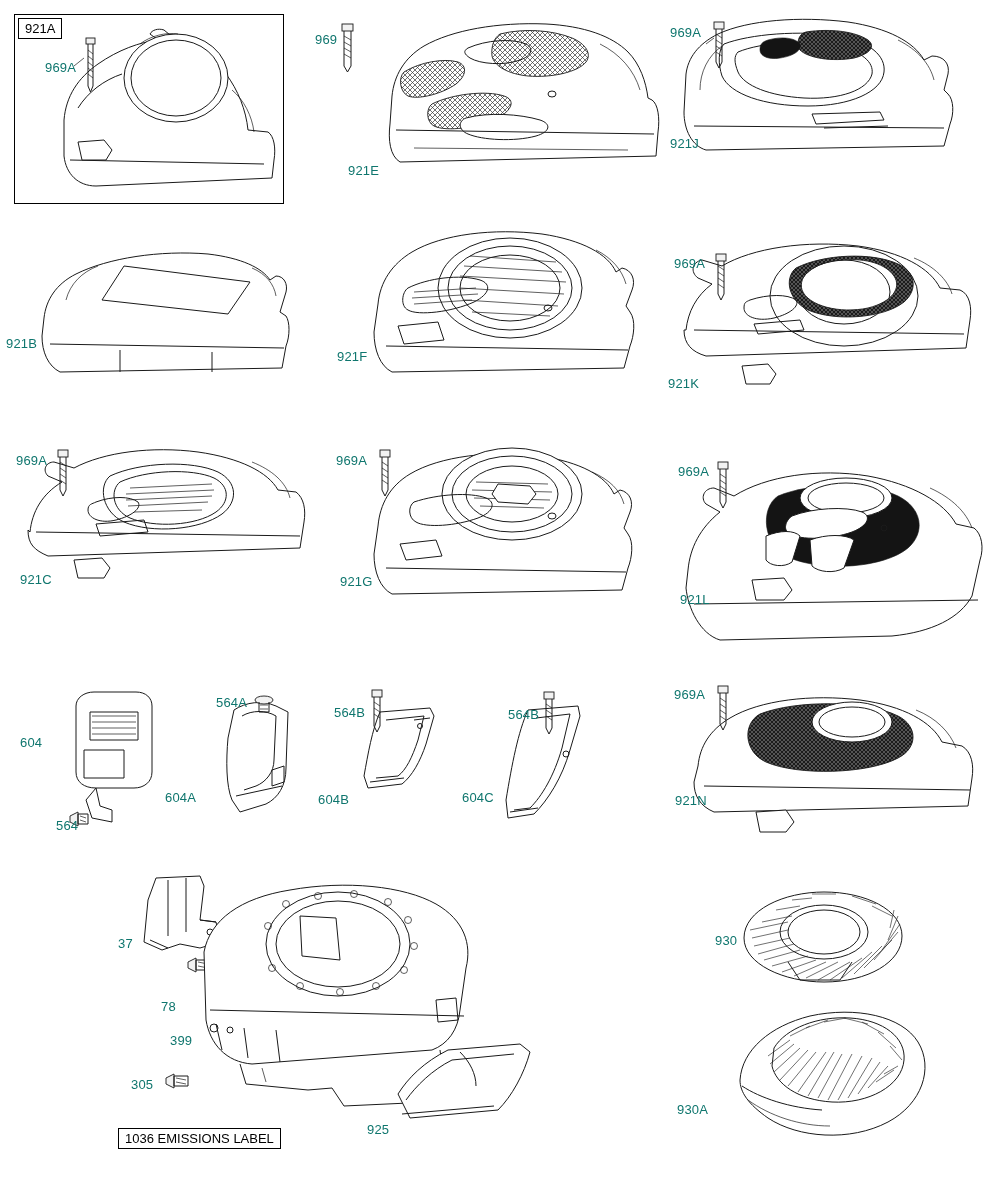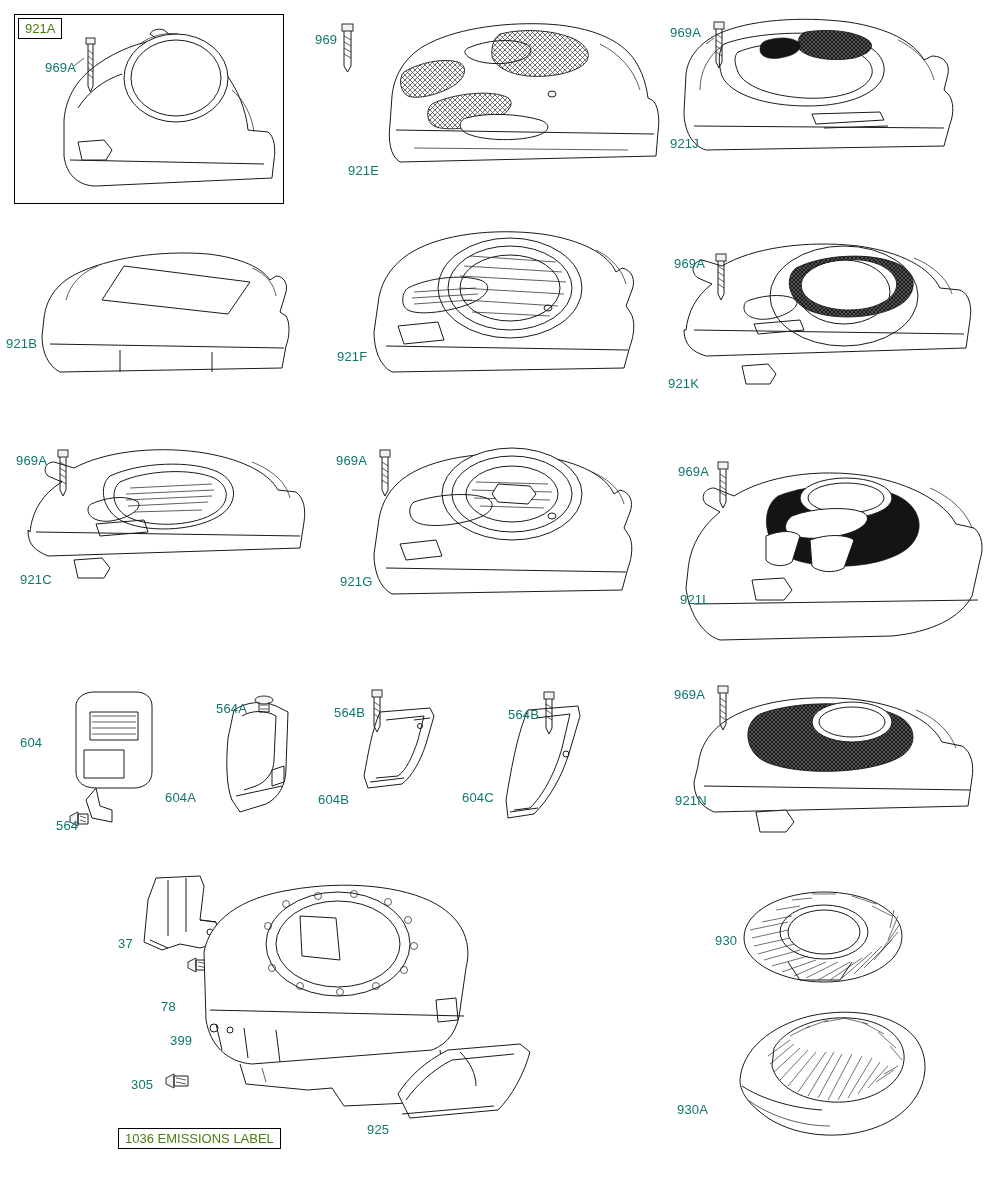--- a/index.html
+++ b/index.html
@@ -19,21 +19,21 @@
     position: absolute;
     font-size: 13px;
     color: #0f766e;
     white-space: nowrap;
     letter-spacing: 0.2px;
   }
   .boxed {
     position: absolute;
     border: 1px solid #000;
     font-size: 13px;
-    color: #4d7c0f;
+    color: #000000;
     padding: 2px 6px;
     background: #fff;
     white-space: nowrap;
   }
   .framebox {
     position: absolute;
     border: 1.2px solid #000;
     background: transparent;
   }
   svg.art {
@@ -402,21 +402,21 @@
 
   <div class="lbl" style="left:16px; top:453px;">969A</div>
   <div class="lbl" style="left:20px; top:572px;">921C</div>
   <div class="lbl" style="left:336px; top:453px;">969A</div>
   <div class="lbl" style="left:340px; top:574px;">921G</div>
   <div class="lbl" style="left:678px; top:464px;">969A</div>
   <div class="lbl" style="left:680px; top:592px;">921L</div>
 
   <div class="lbl" style="left:8px; top:735px;margin-left:12px;">604</div>
   <div class="lbl" style="left:38px; top:818px;margin-left:18px;">564</div>
-  <div class="lbl" style="left:216px; top:695px;margin-top:6px;">564A</div>
+  <div class="lbl" style="left:216px; top:695px;">564A</div>
   <div class="lbl" style="left:165px; top:758px;margin-top:32px;">604A</div>
   <div class="lbl" style="left:334px; top:705px;">564B</div>
   <div class="lbl" style="left:318px; top:792px;">604B</div>
   <div class="lbl" style="left:508px; top:707px;">564B</div>
   <div class="lbl" style="left:462px; top:790px;">604C</div>
   <div class="lbl" style="left:674px; top:687px;">969A</div>
   <div class="lbl" style="left:675px; top:793px;">921N</div>
 
   <div class="lbl" style="left:118px; top:936px;">37</div>
   <div class="lbl" style="left:161px; top:966px;margin-top:33px;">78</div>

